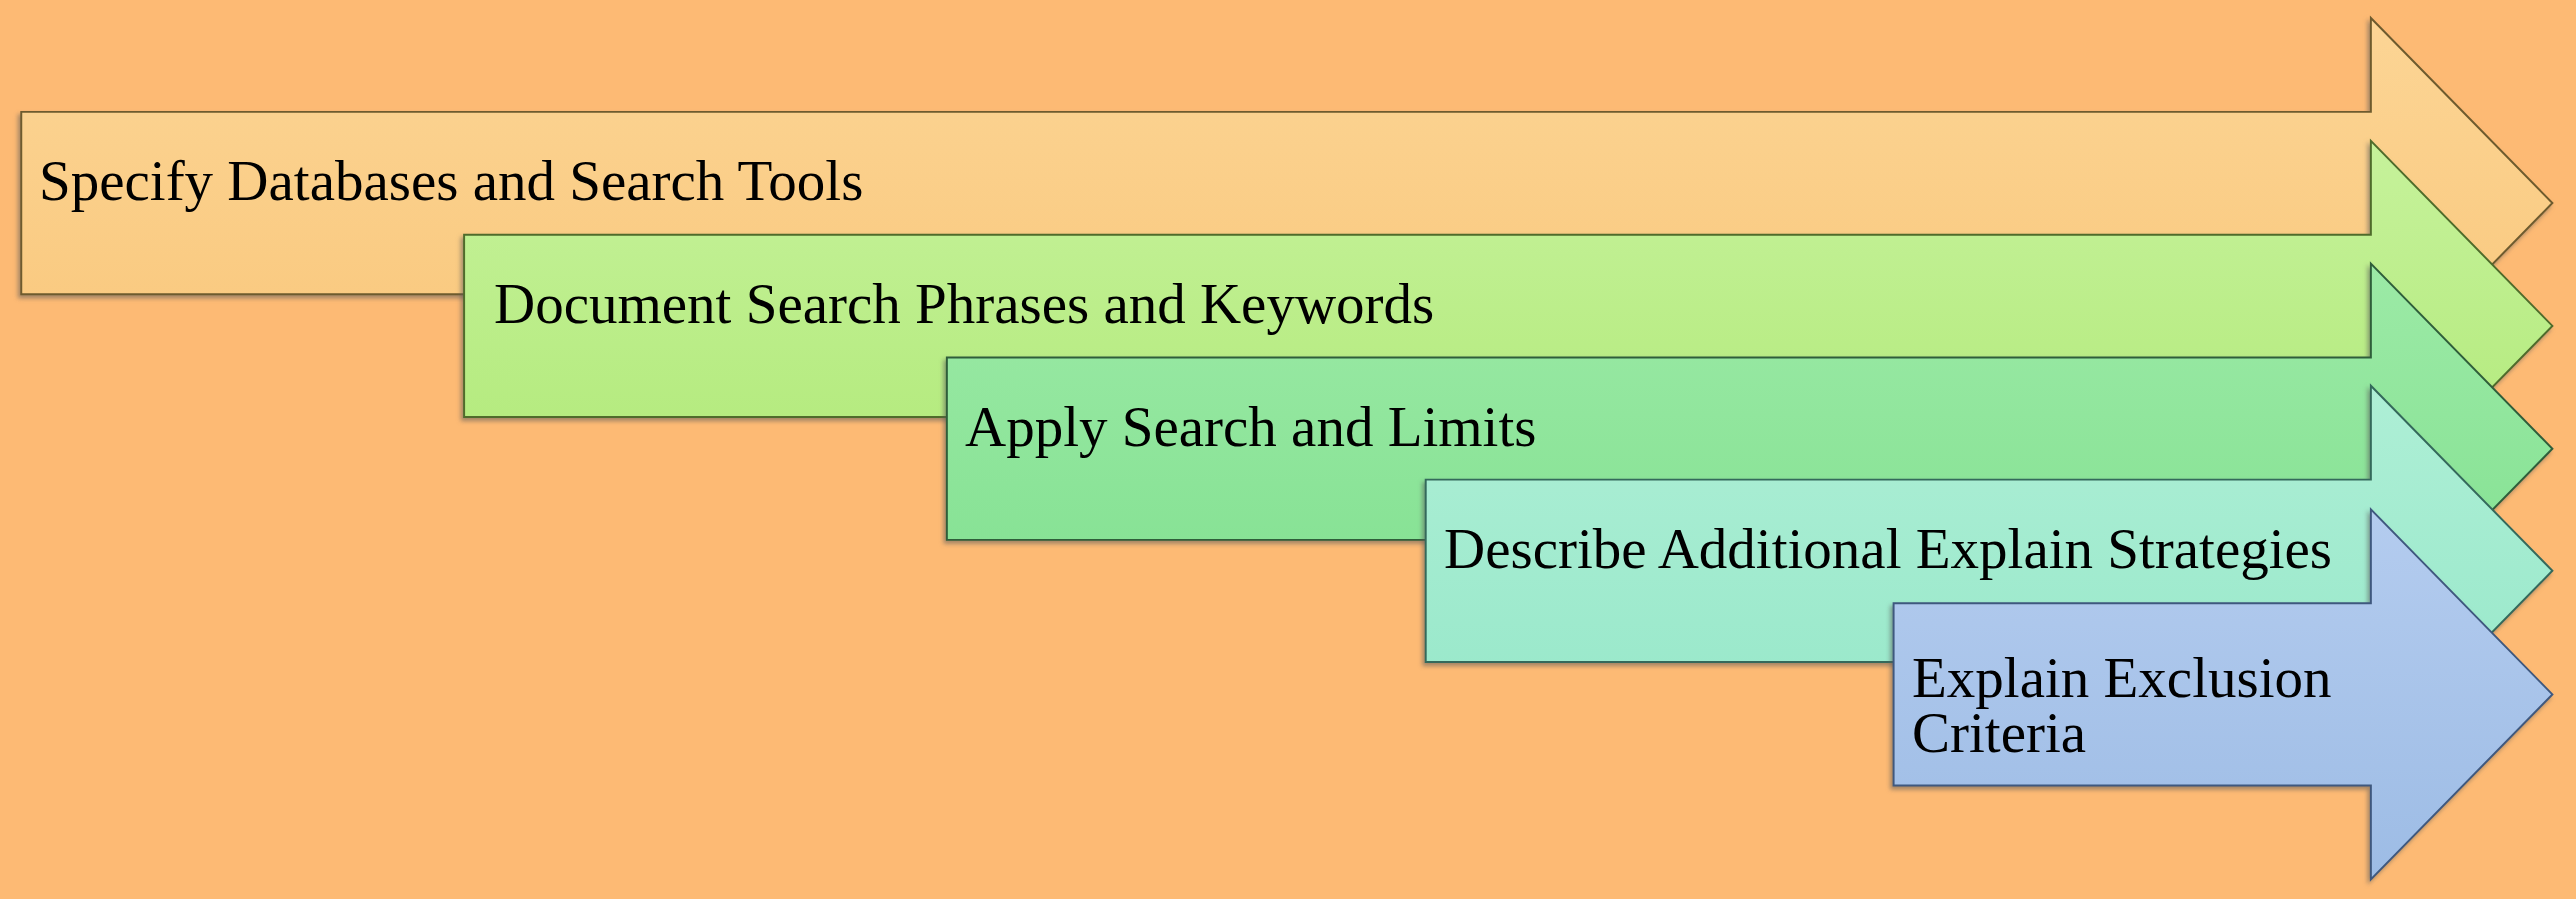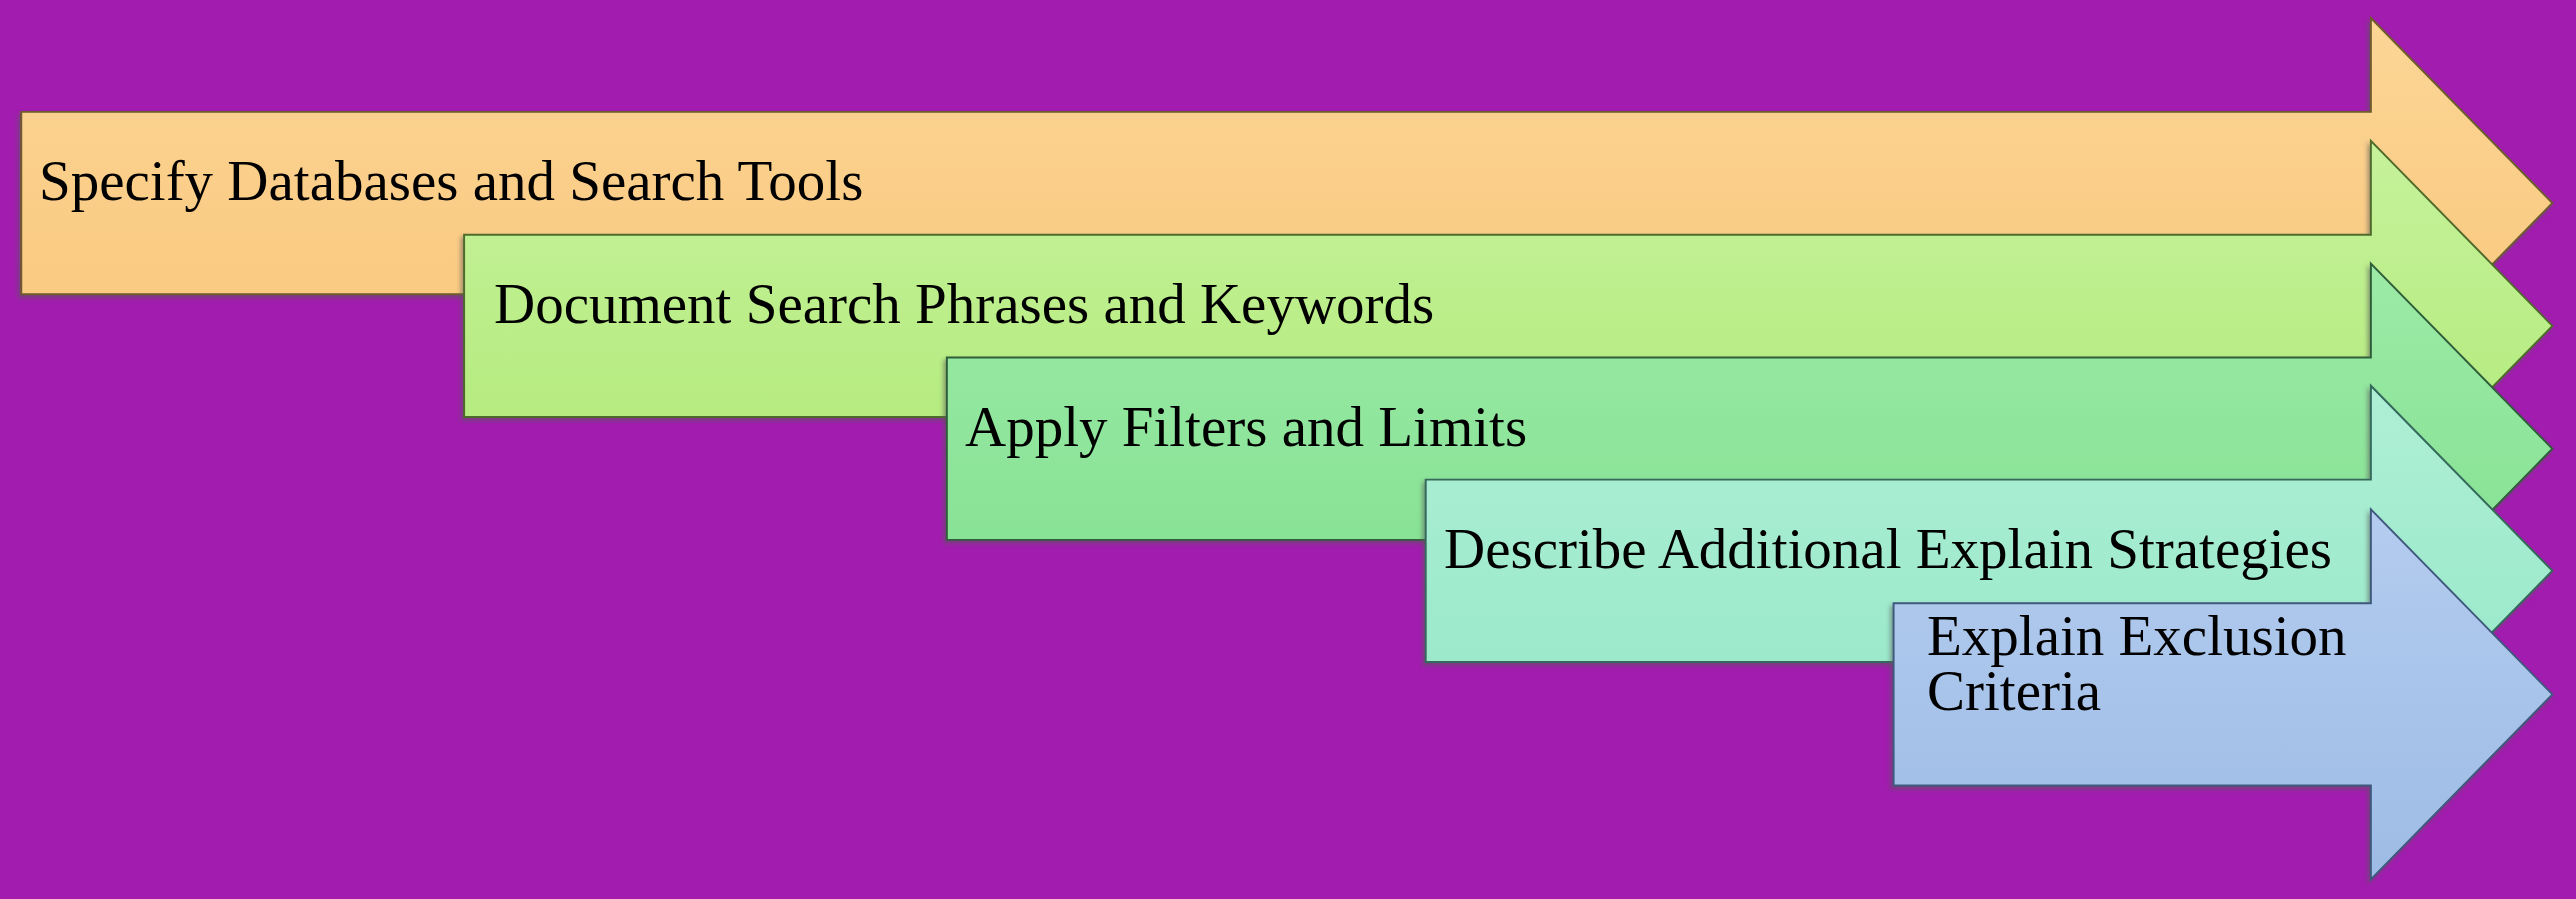--- a/index.html
+++ b/index.html
@@ -4,21 +4,21 @@
 <style>
   html, body {
     margin: 0;
     padding: 0;
     background: #ffffff;
   }
   #diagram {
     position: relative;
     width: 2576px;
     height: 899px;
-    background: #a21caf;
+    background: #fdba74;
     overflow: hidden;
     font-family: "Liberation Serif", "DejaVu Serif", serif;
   }
   #arrow-canvas {
     position: absolute;
     left: 0;
     top: 0;
     width: 2576px;
     height: 899px;
     display: block;
@@ -77,17 +77,17 @@
       </g>
       <g class="arrow">
         <polygon points="1822,613 3030,613 3030,493 3262,729.5 3030,966 3030,846 1822,846" fill="url(#grad3)" stroke="#34695B" stroke-width="2.5"></polygon>
       </g>
       <g class="arrow">
         <polygon points="2420,771 3030,771 3030,651 3262,887.5 3030,1124 3030,1004 2420,1004" fill="url(#grad4)" stroke="#3F587E" stroke-width="2.5"></polygon>
       </g>
     </svg>
 <div class="label" style="left: 39px; top: 153px; color: rgb(0, 0, 0);">Specify Databases and Search Tools</div>
     <div class="label" style="left: 494px; top: 276px; color: rgb(0, 0, 0);">Document Search Phrases and Keywords</div>
-    <div class="label" style="left: 965px; top: 399px; color: rgb(0, 0, 0);">Apply Filters and Limits</div>
+    <div class="label" style="left: 965px; top: 399px; color: rgb(0, 0, 0);">Apply Search and Limits</div>
     <div class="label" style="left: 1444px; top: 521px; color: rgb(0, 0, 0);">Describe Additional Explain Strategies</div>
-    <div class="label wrap" style="left: 1912px; top: 608px; color: rgb(0, 0, 0); margin-left: 15px;">Explain Exclusion Criteria</div>
+    <div class="label wrap" style="left: 1912px; top: 650px; color: rgb(0, 0, 0);">Explain Exclusion Criteria</div>
   </div>
 
 
 </body></html>

